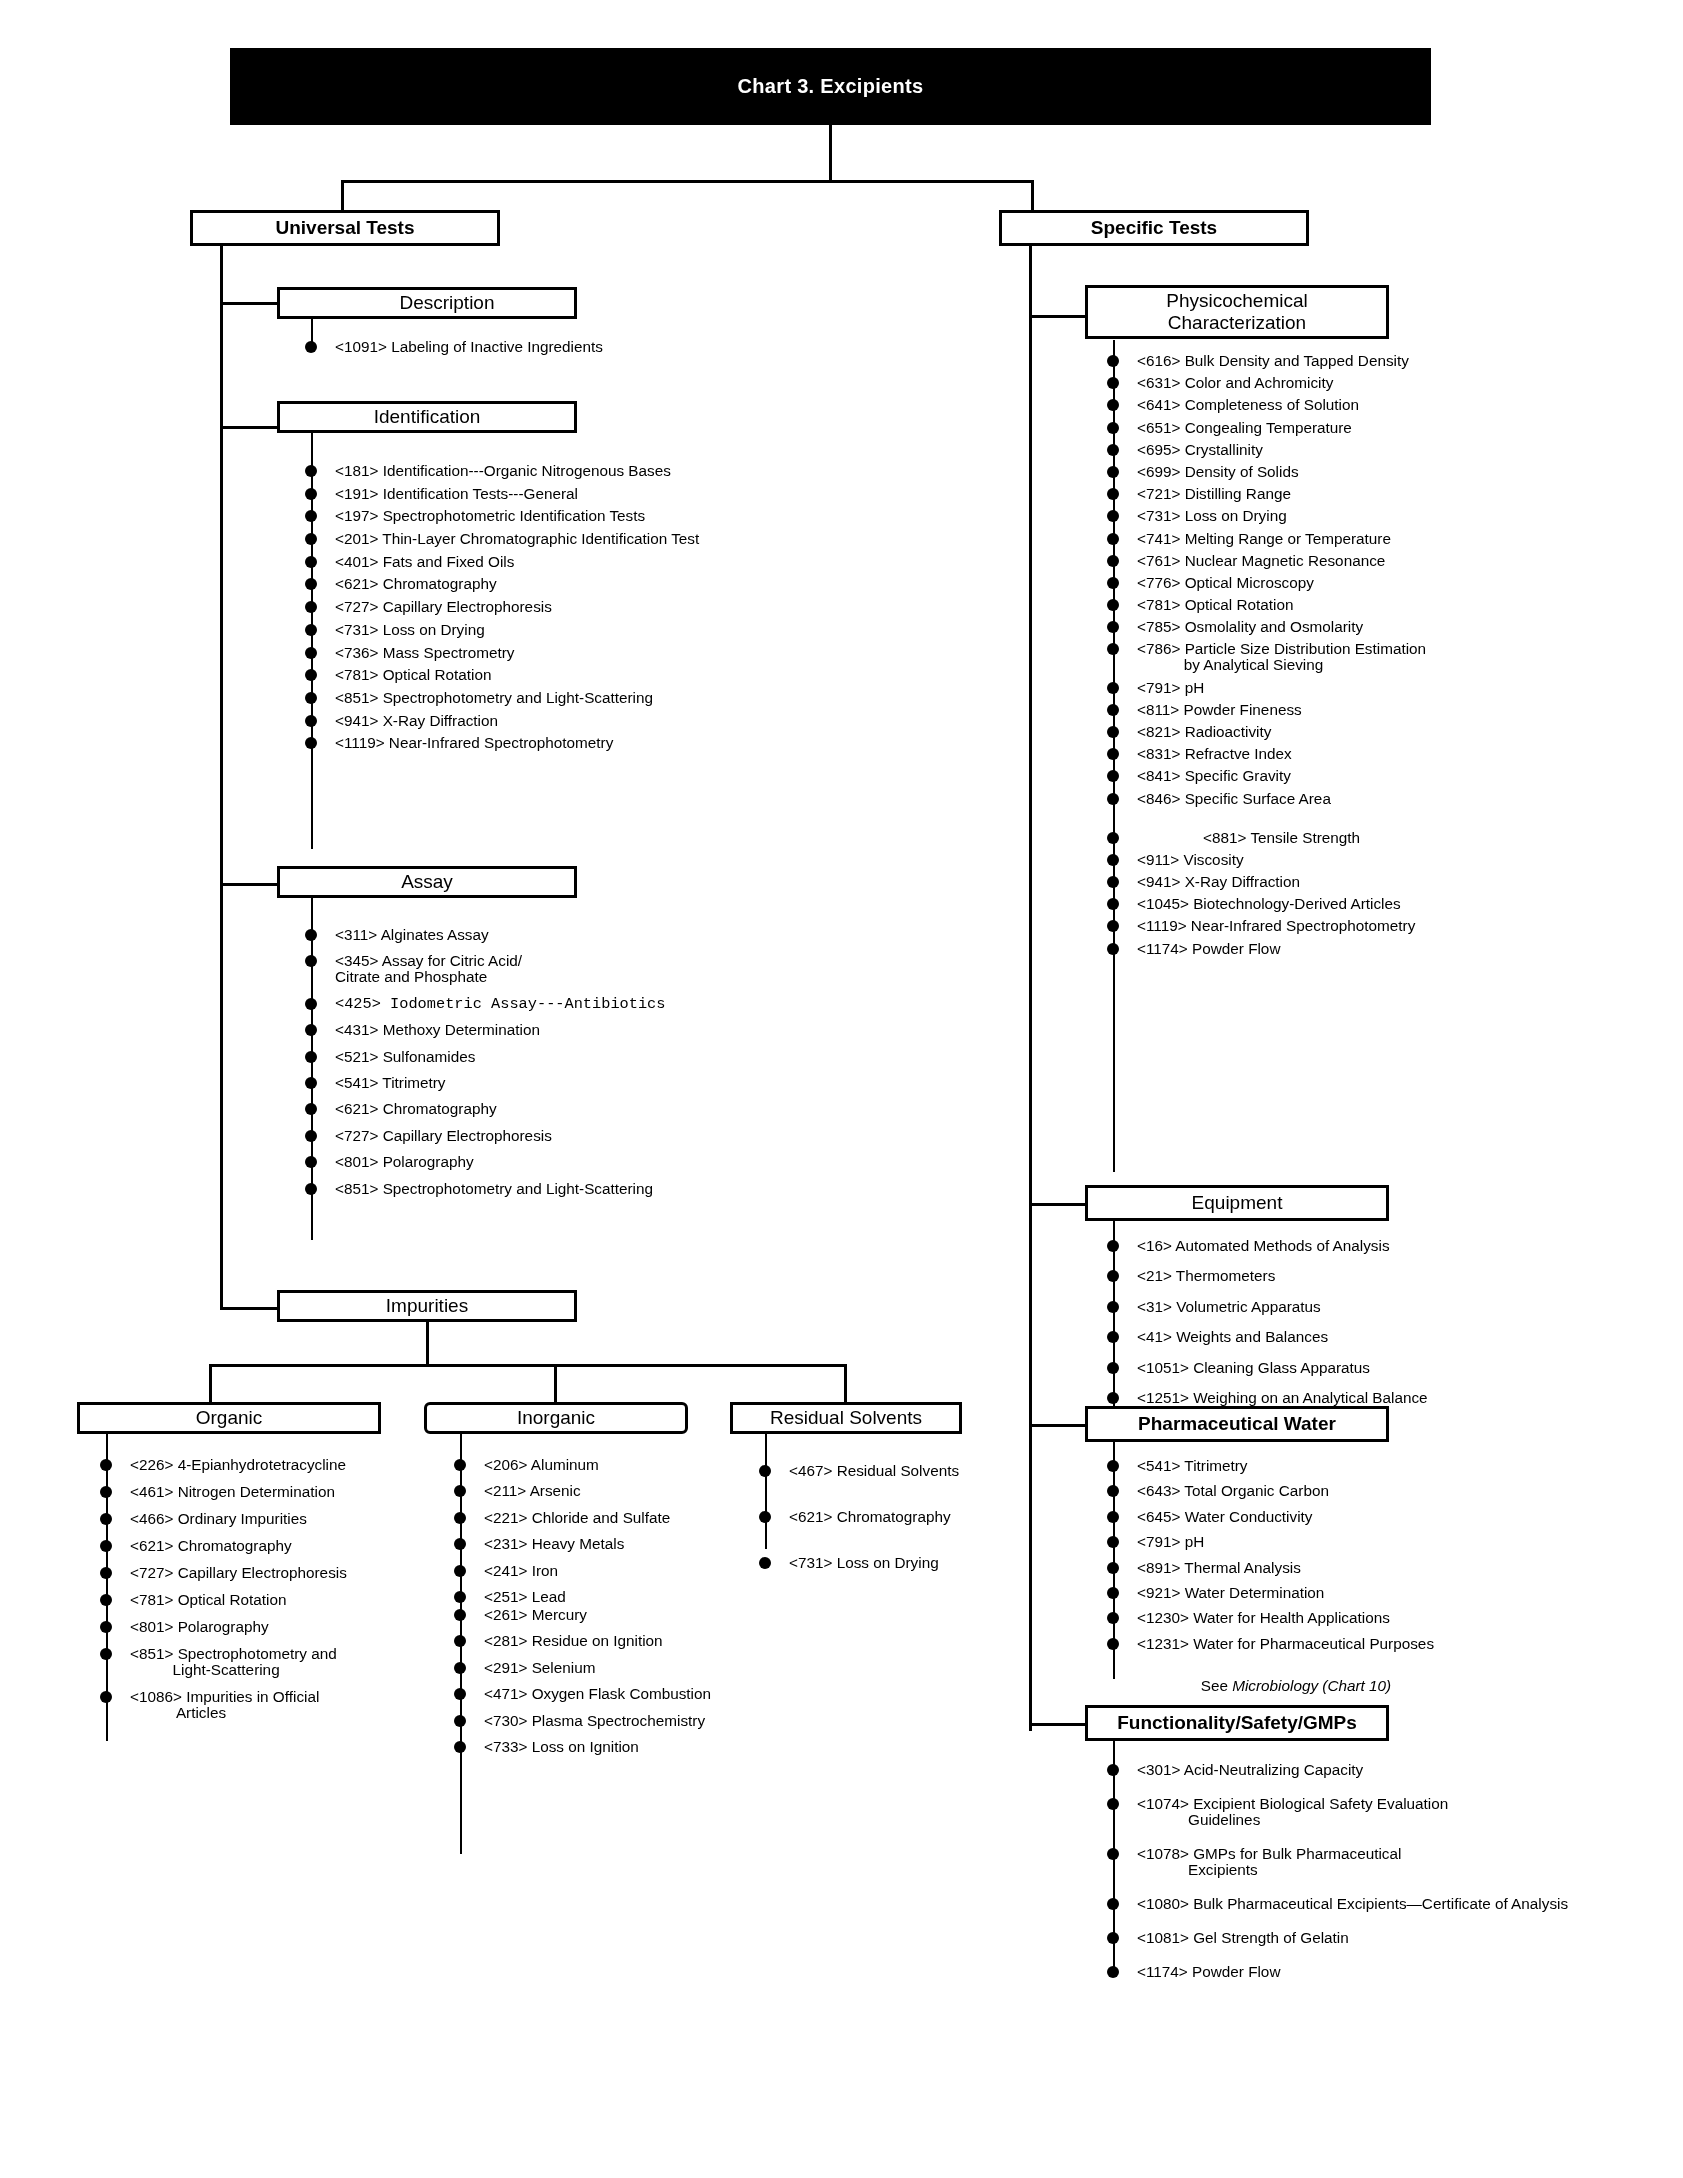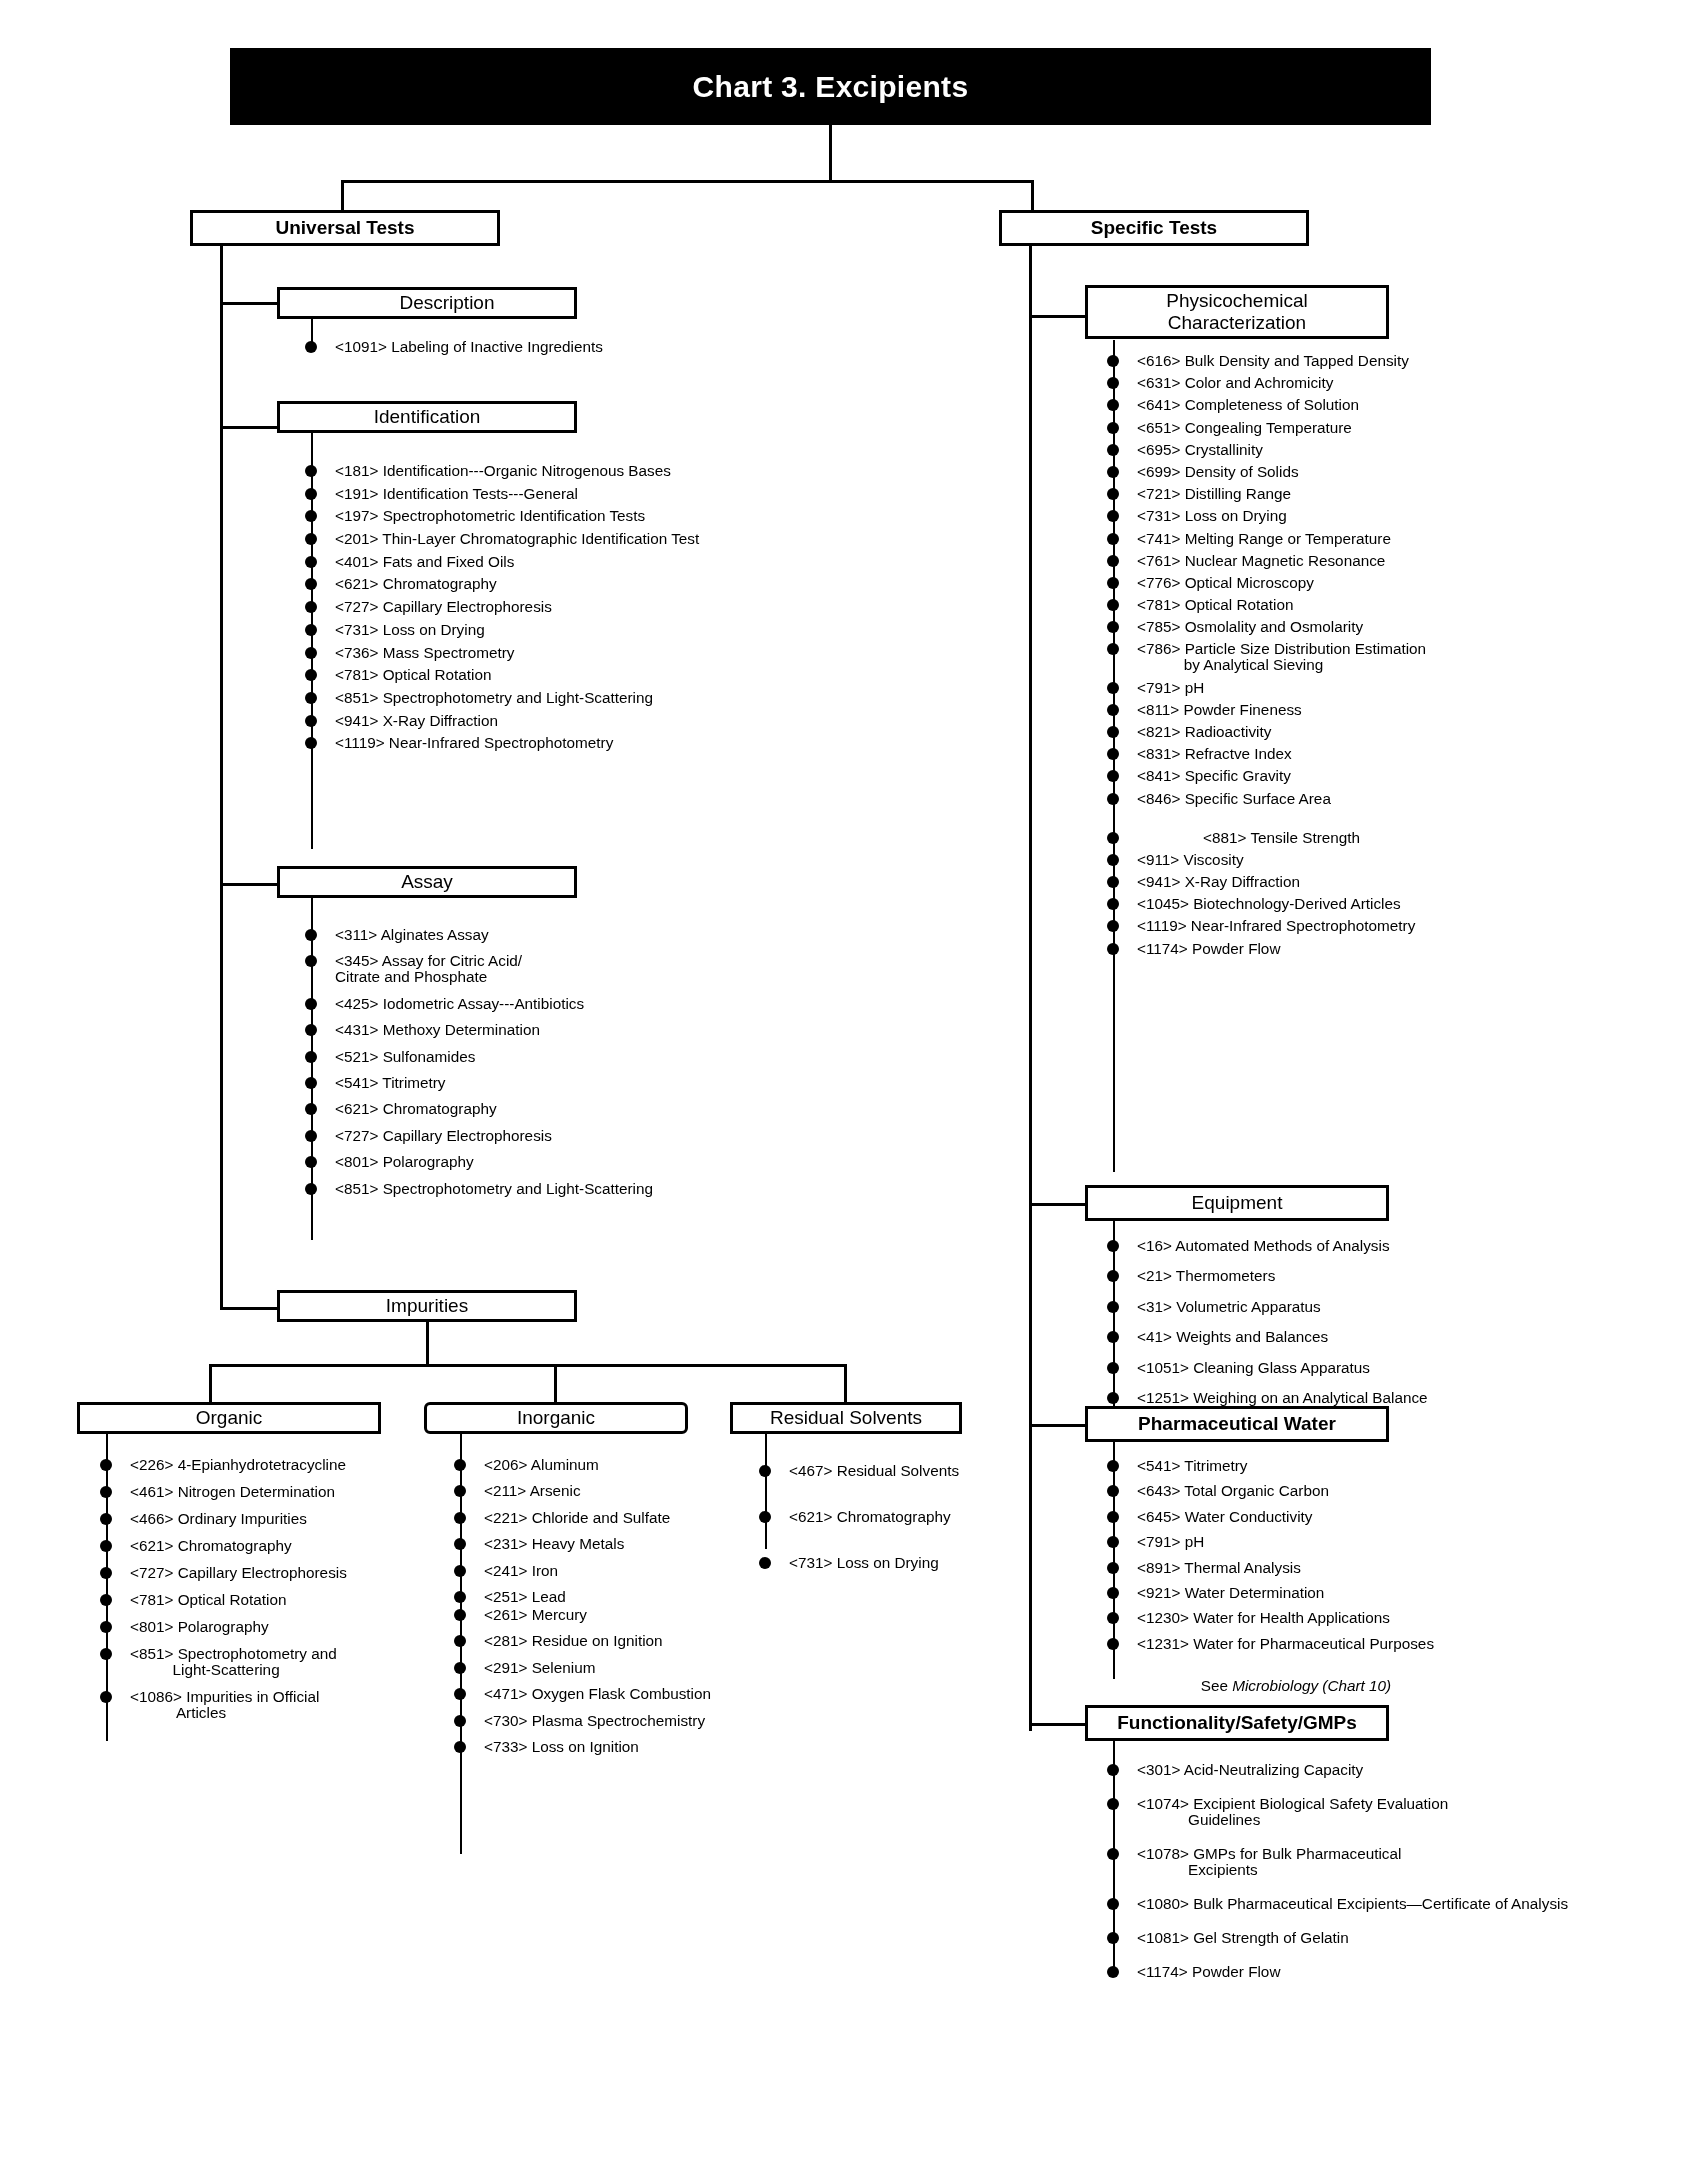--- a/index.html
+++ b/index.html
@@ -18,21 +18,21 @@
   }
 
   
   .title-banner {
     position:absolute;
     left:230px; top:48px;
     width:1201px; height:77px;
     background:#000;
     color:#fff;
     display:flex; align-items:center; justify-content:center;
-    font-size:30px; font-weight:bold;
+    font-size:20px; font-weight:bold;
     letter-spacing:0.3px;
   }
 
   
   .vline { position:absolute; background:#000; width:3px; }
   .hline { position:absolute; background:#000; height:3px; }
   .thinv { position:absolute; background:#000; width:2px; }
 
   
   .box {
@@ -128,21 +128,21 @@
       <div class="bitem" style="margin-bottom: 6.7px;"><span class="dot"></span><span class="lbl">&lt;1119&gt; Near-Infrared Spectrophotometry</span></div>
     </div>
 
   <div class="box" style="left:277px; top:866px; width:300px; height:32px;">
     <span>Assay</span>
   </div>
   <div class="thinv" style="left:311px; top:898px; height:342px;"></div>
   <div class="blist" style="left:305px; top:927px;">
       <div class="bitem" style="margin-bottom: 10.4px;"><span class="dot"></span><span class="lbl">&lt;311&gt; Alginates Assay</span></div>
       <div class="bitem" style="margin-bottom: 10.4px;"><span class="dot"></span><span class="lbl">&lt;345&gt; Assay for Citric Acid/</span><span class="cont">Citrate and Phosphate</span></div>
-      <div class="bitem" style="margin-bottom: 10.4px;"><span class="dot"></span><span class="lbl">&lt;425&gt; Iodometric Assay---Antibiotics</span></div>
+      <div class="bitem" style="margin-bottom: 10.4px; font-family: Liberation Mono, monospace;"><span class="dot"></span><span class="lbl">&lt;425&gt; Iodometric Assay---Antibiotics</span></div>
       <div class="bitem" style="margin-bottom: 10.4px;"><span class="dot"></span><span class="lbl">&lt;431&gt; Methoxy Determination</span></div>
       <div class="bitem" style="margin-bottom: 10.4px;"><span class="dot"></span><span class="lbl">&lt;521&gt; Sulfonamides</span></div>
       <div class="bitem" style="margin-bottom: 10.4px;"><span class="dot"></span><span class="lbl">&lt;541&gt; Titrimetry</span></div>
       <div class="bitem" style="margin-bottom: 10.4px;"><span class="dot"></span><span class="lbl">&lt;621&gt; Chromatography</span></div>
       <div class="bitem" style="margin-bottom: 10.4px;"><span class="dot"></span><span class="lbl">&lt;727&gt; Capillary Electrophoresis</span></div>
       <div class="bitem" style="margin-bottom: 10.4px;"><span class="dot"></span><span class="lbl">&lt;801&gt; Polarography</span></div>
       <div class="bitem" style="margin-bottom: 10.4px;"><span class="dot"></span><span class="lbl">&lt;851&gt; Spectrophotometry and Light-Scattering</span></div>
     </div>
 
   <div class="box" style="left:277px; top:1290px; width:300px; height:32px;">

